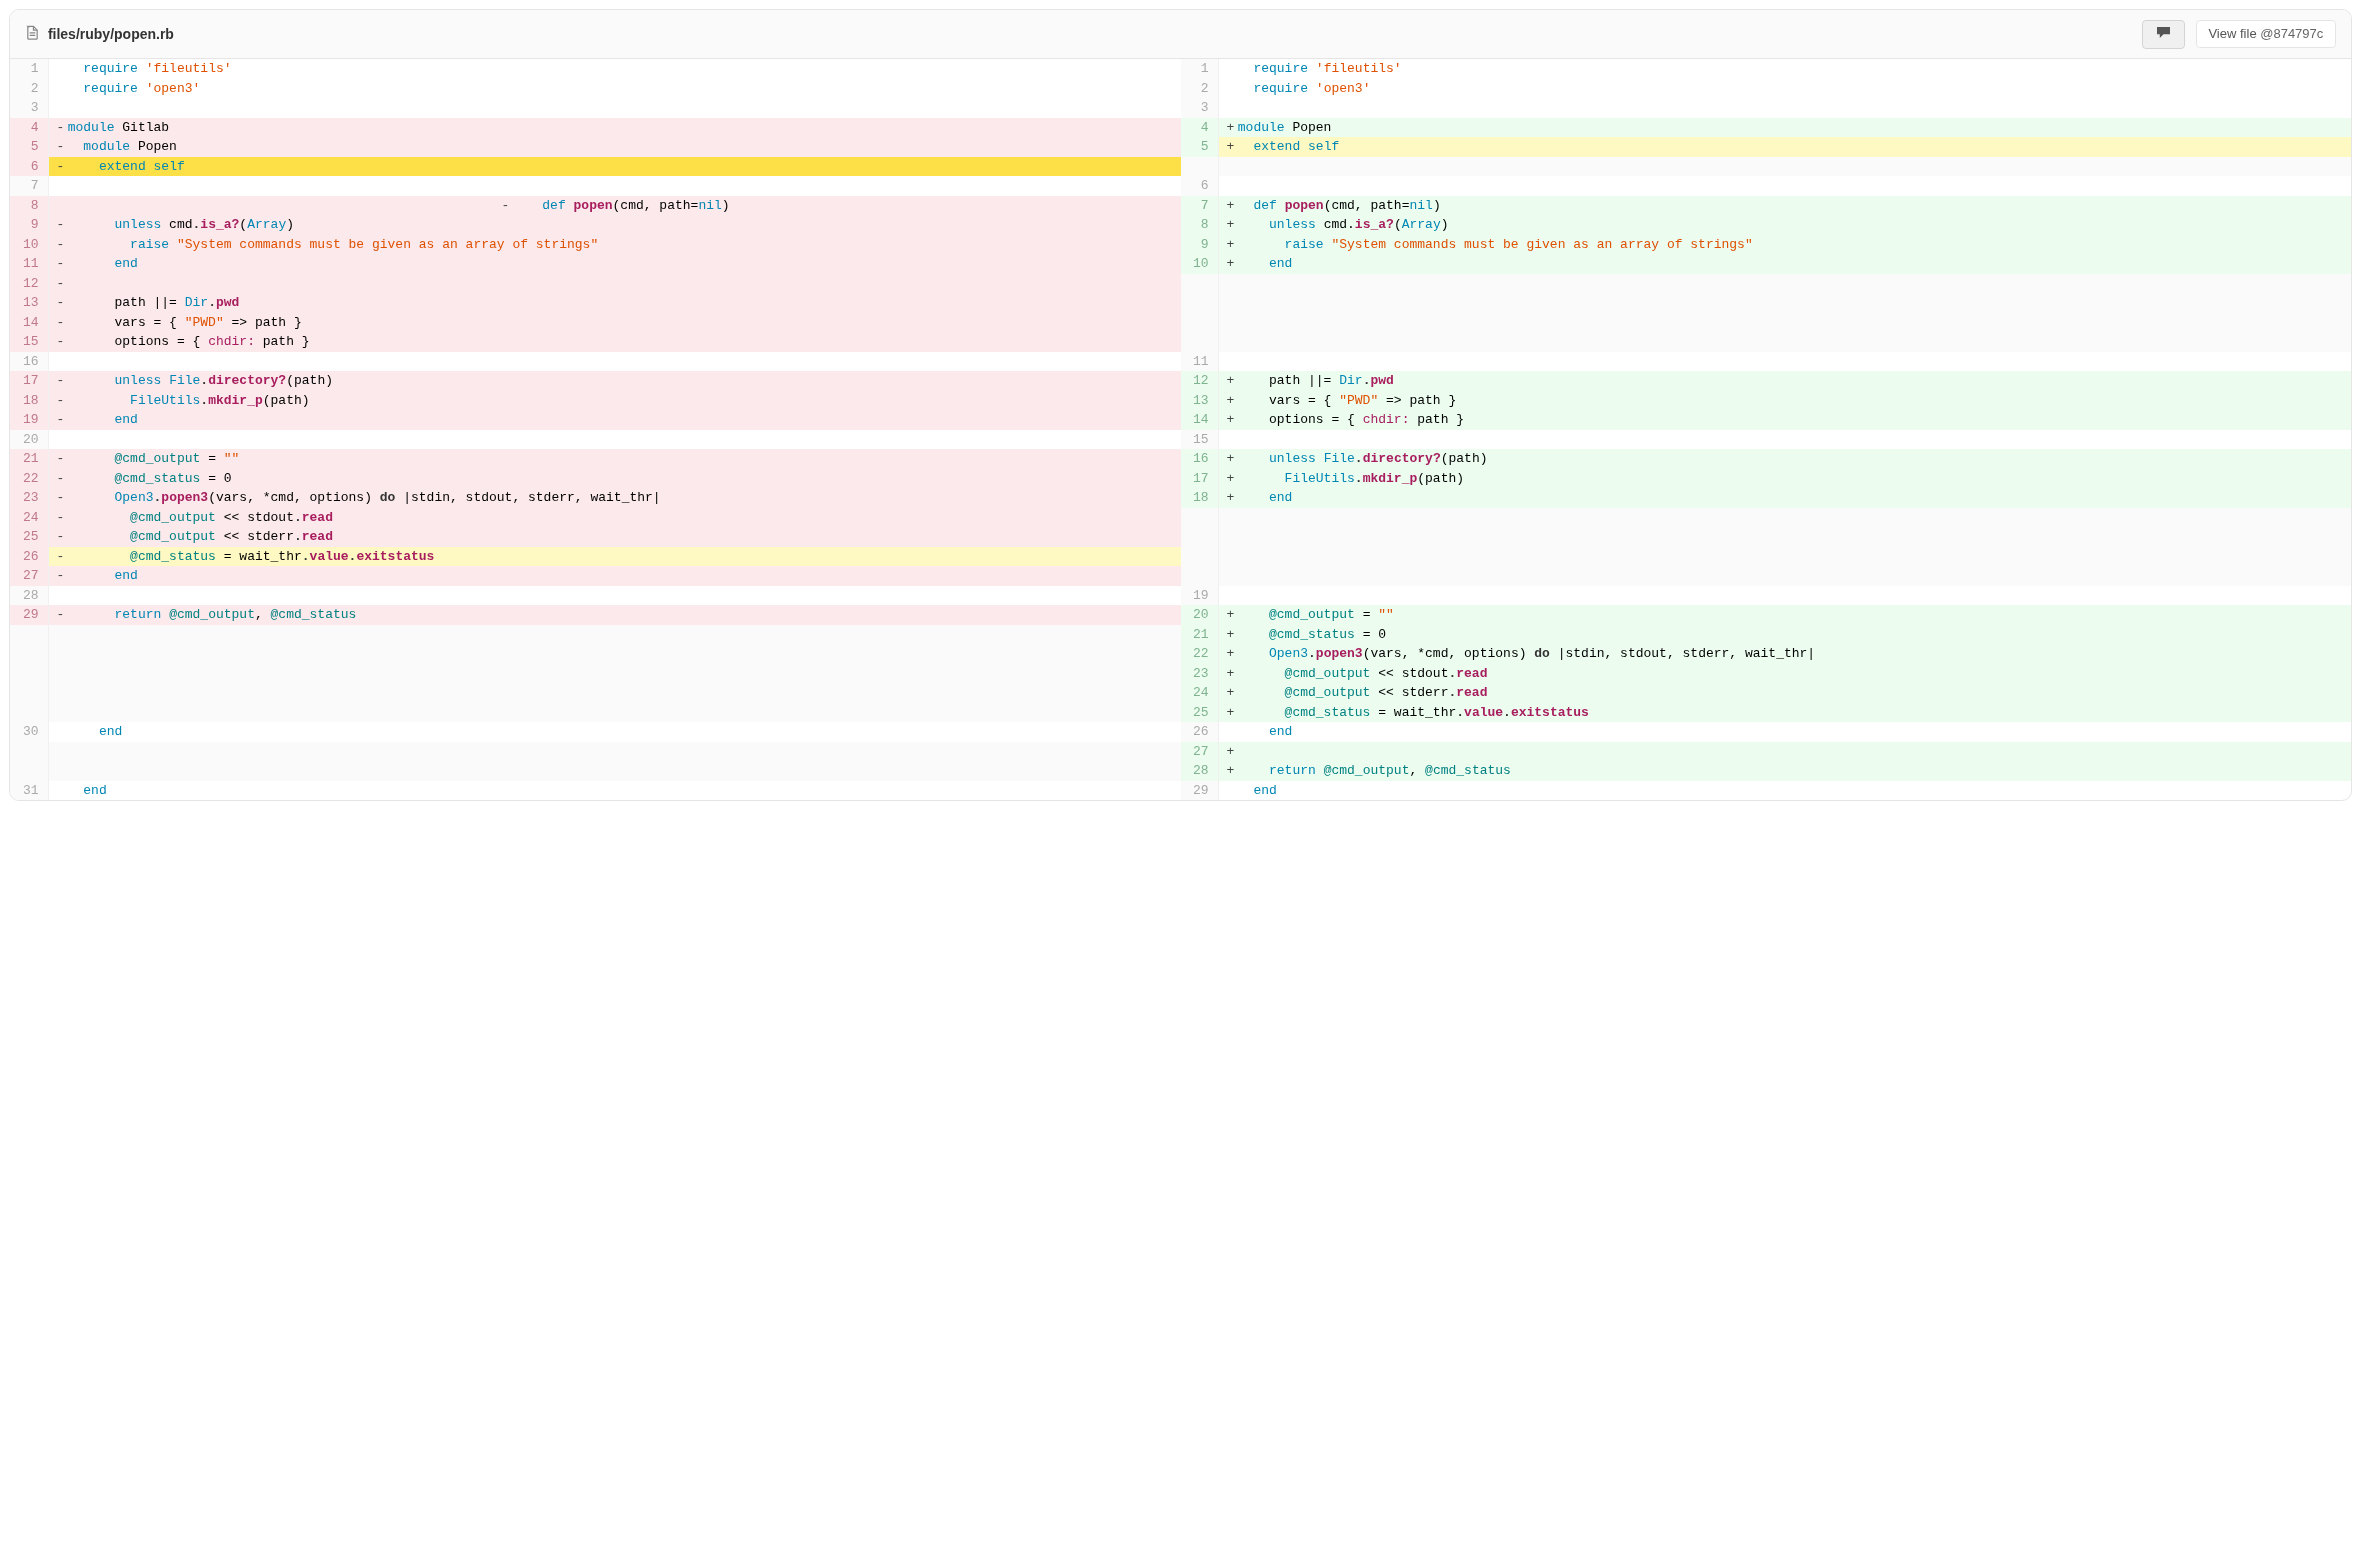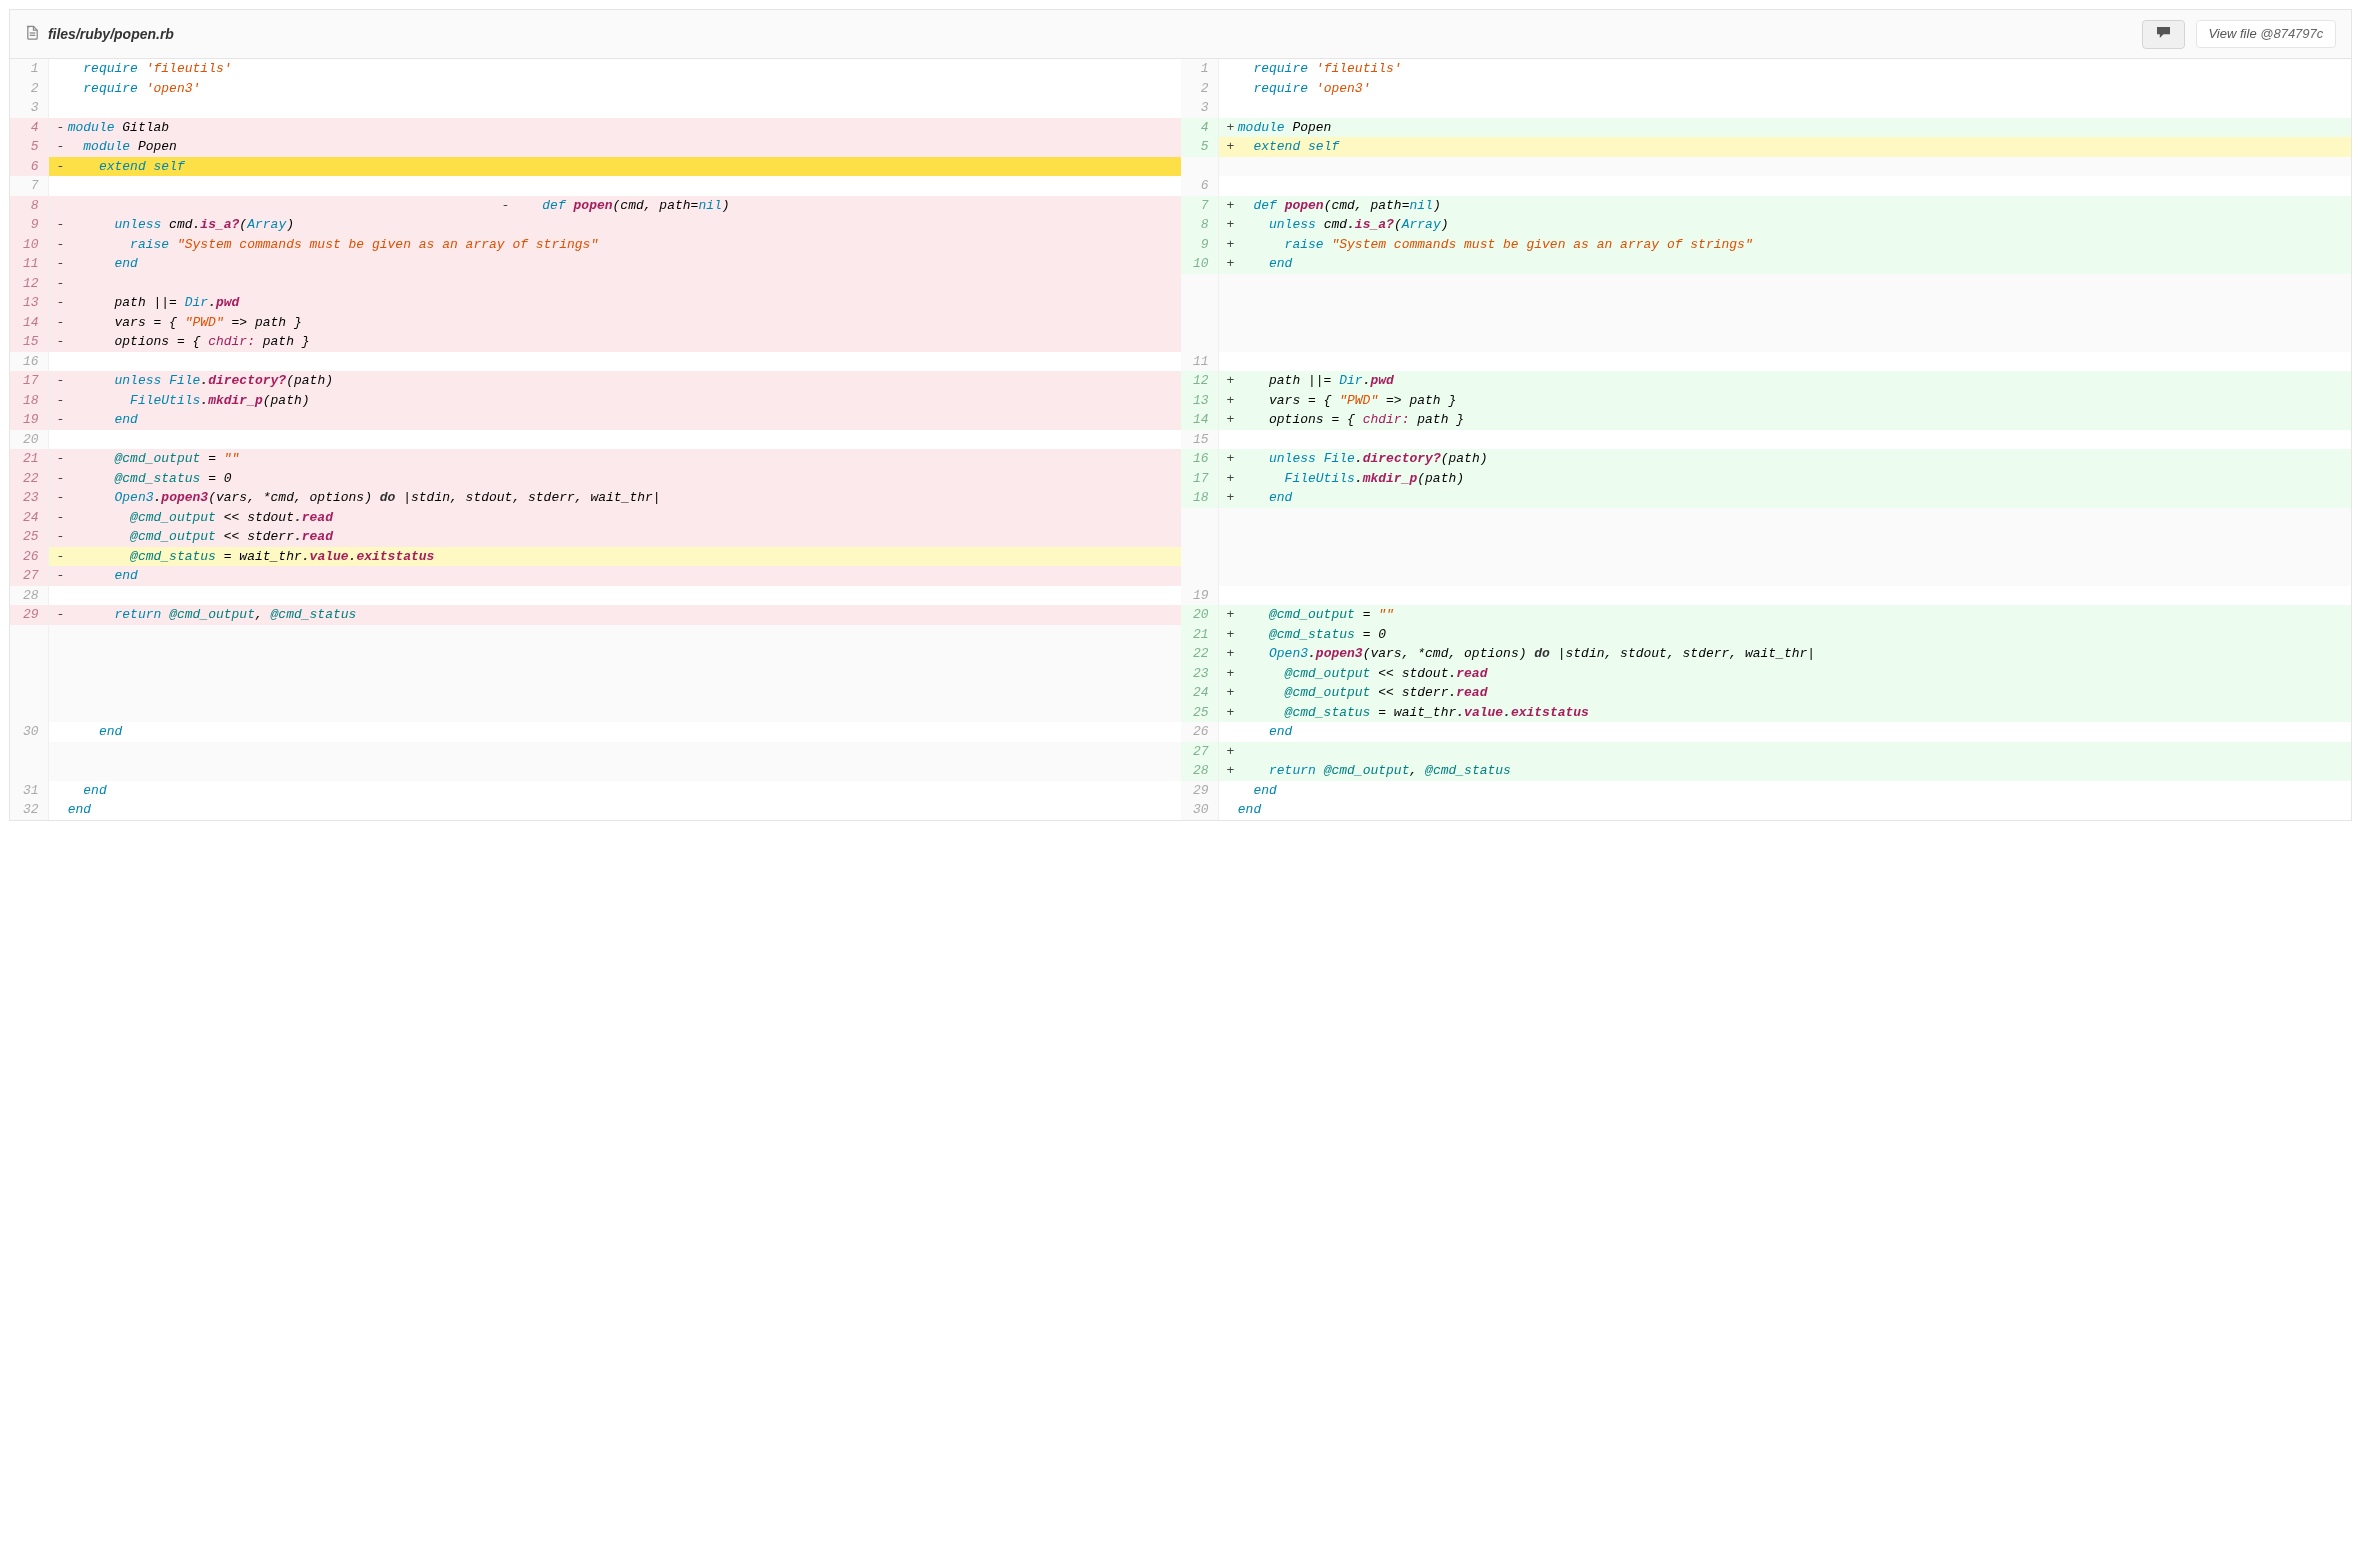--- a/index.html
+++ b/index.html
@@ -3,23 +3,22 @@
 <meta charset="utf-8">
 <style>
 * { margin: 0; padding: 0; box-sizing: border-box; }
 body {
   font-family: -apple-system, BlinkMacSystemFont, "Segoe UI", Helvetica, Arial, sans-serif;
   background: #fff;
   padding: 9.4px;
 }
 .diff-file {
   border: 0.9px solid #e5e5e5;
-  border-radius: 0;
+  border-radius: 10px;
   overflow: hidden;
-  font-style: italic;
 }
 .file-header {
   display: flex;
   align-items: center;
   justify-content: space-between;
   padding: 9.4px 15px;
   background: #fafafa;
   border-bottom: 0.9px solid #e5e5e5;
 }
 .file-title {
@@ -338,22 +337,16 @@
           <td class="code empty-cell"></td>
           <td class="ln" style="background: rgb(236, 253, 240); color: rgb(127, 179, 143);">28</td>
           <td class="code" style="background: rgb(236, 253, 240);"><span class="sign">+</span>    <span class="kw">return</span> <span class="ivar">@cmd_output</span>, <span class="ivar">@cmd_status</span></td>
         </tr>
         <tr>
           <td class="ln">31</td>
           <td class="code"><span class="sign"> </span>  <span class="kw">end</span></td>
           <td class="ln">29</td>
           <td class="code"><span class="sign"> </span>  <span class="kw">end</span></td>
         </tr>
-        <tr>
-          <td class="ln">32</td>
-          <td class="code"><span class="sign"> </span><span class="kw">end</span></td>
-          <td class="ln">30</td>
-          <td class="code"><span class="sign"> </span><span class="kw">end</span></td>
-        </tr>
       </tbody>
   </table>
 </div>
 
 
 </body></html>

